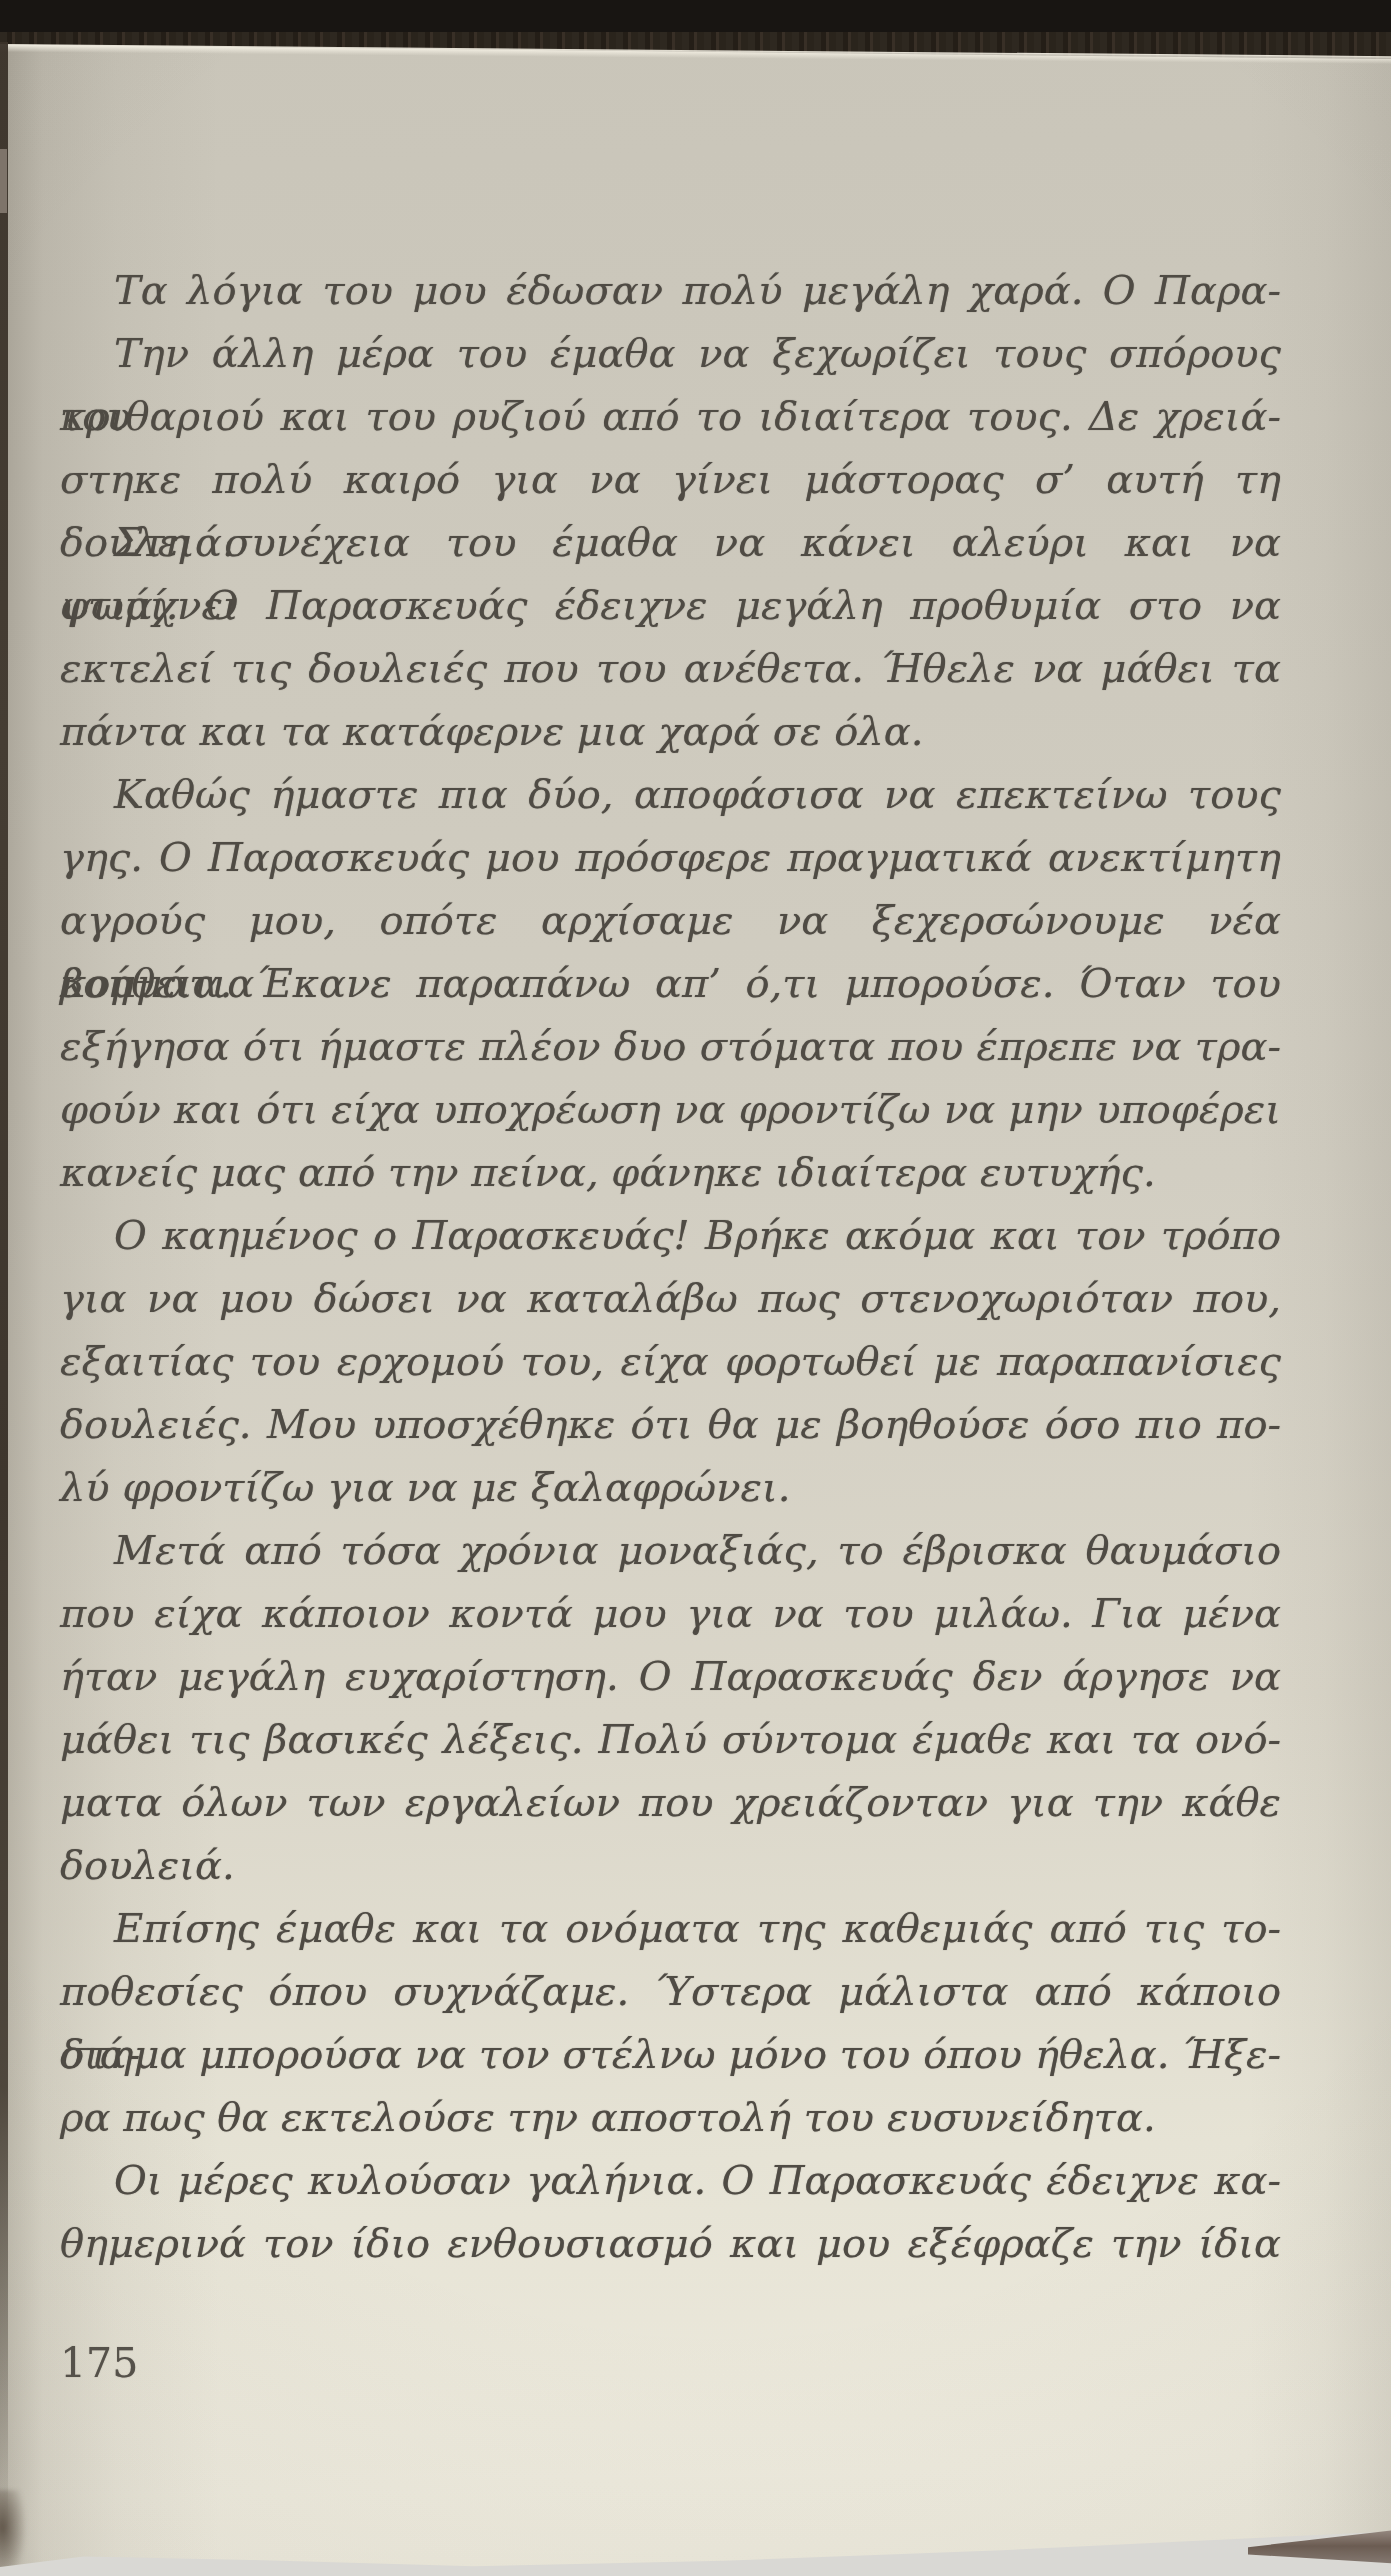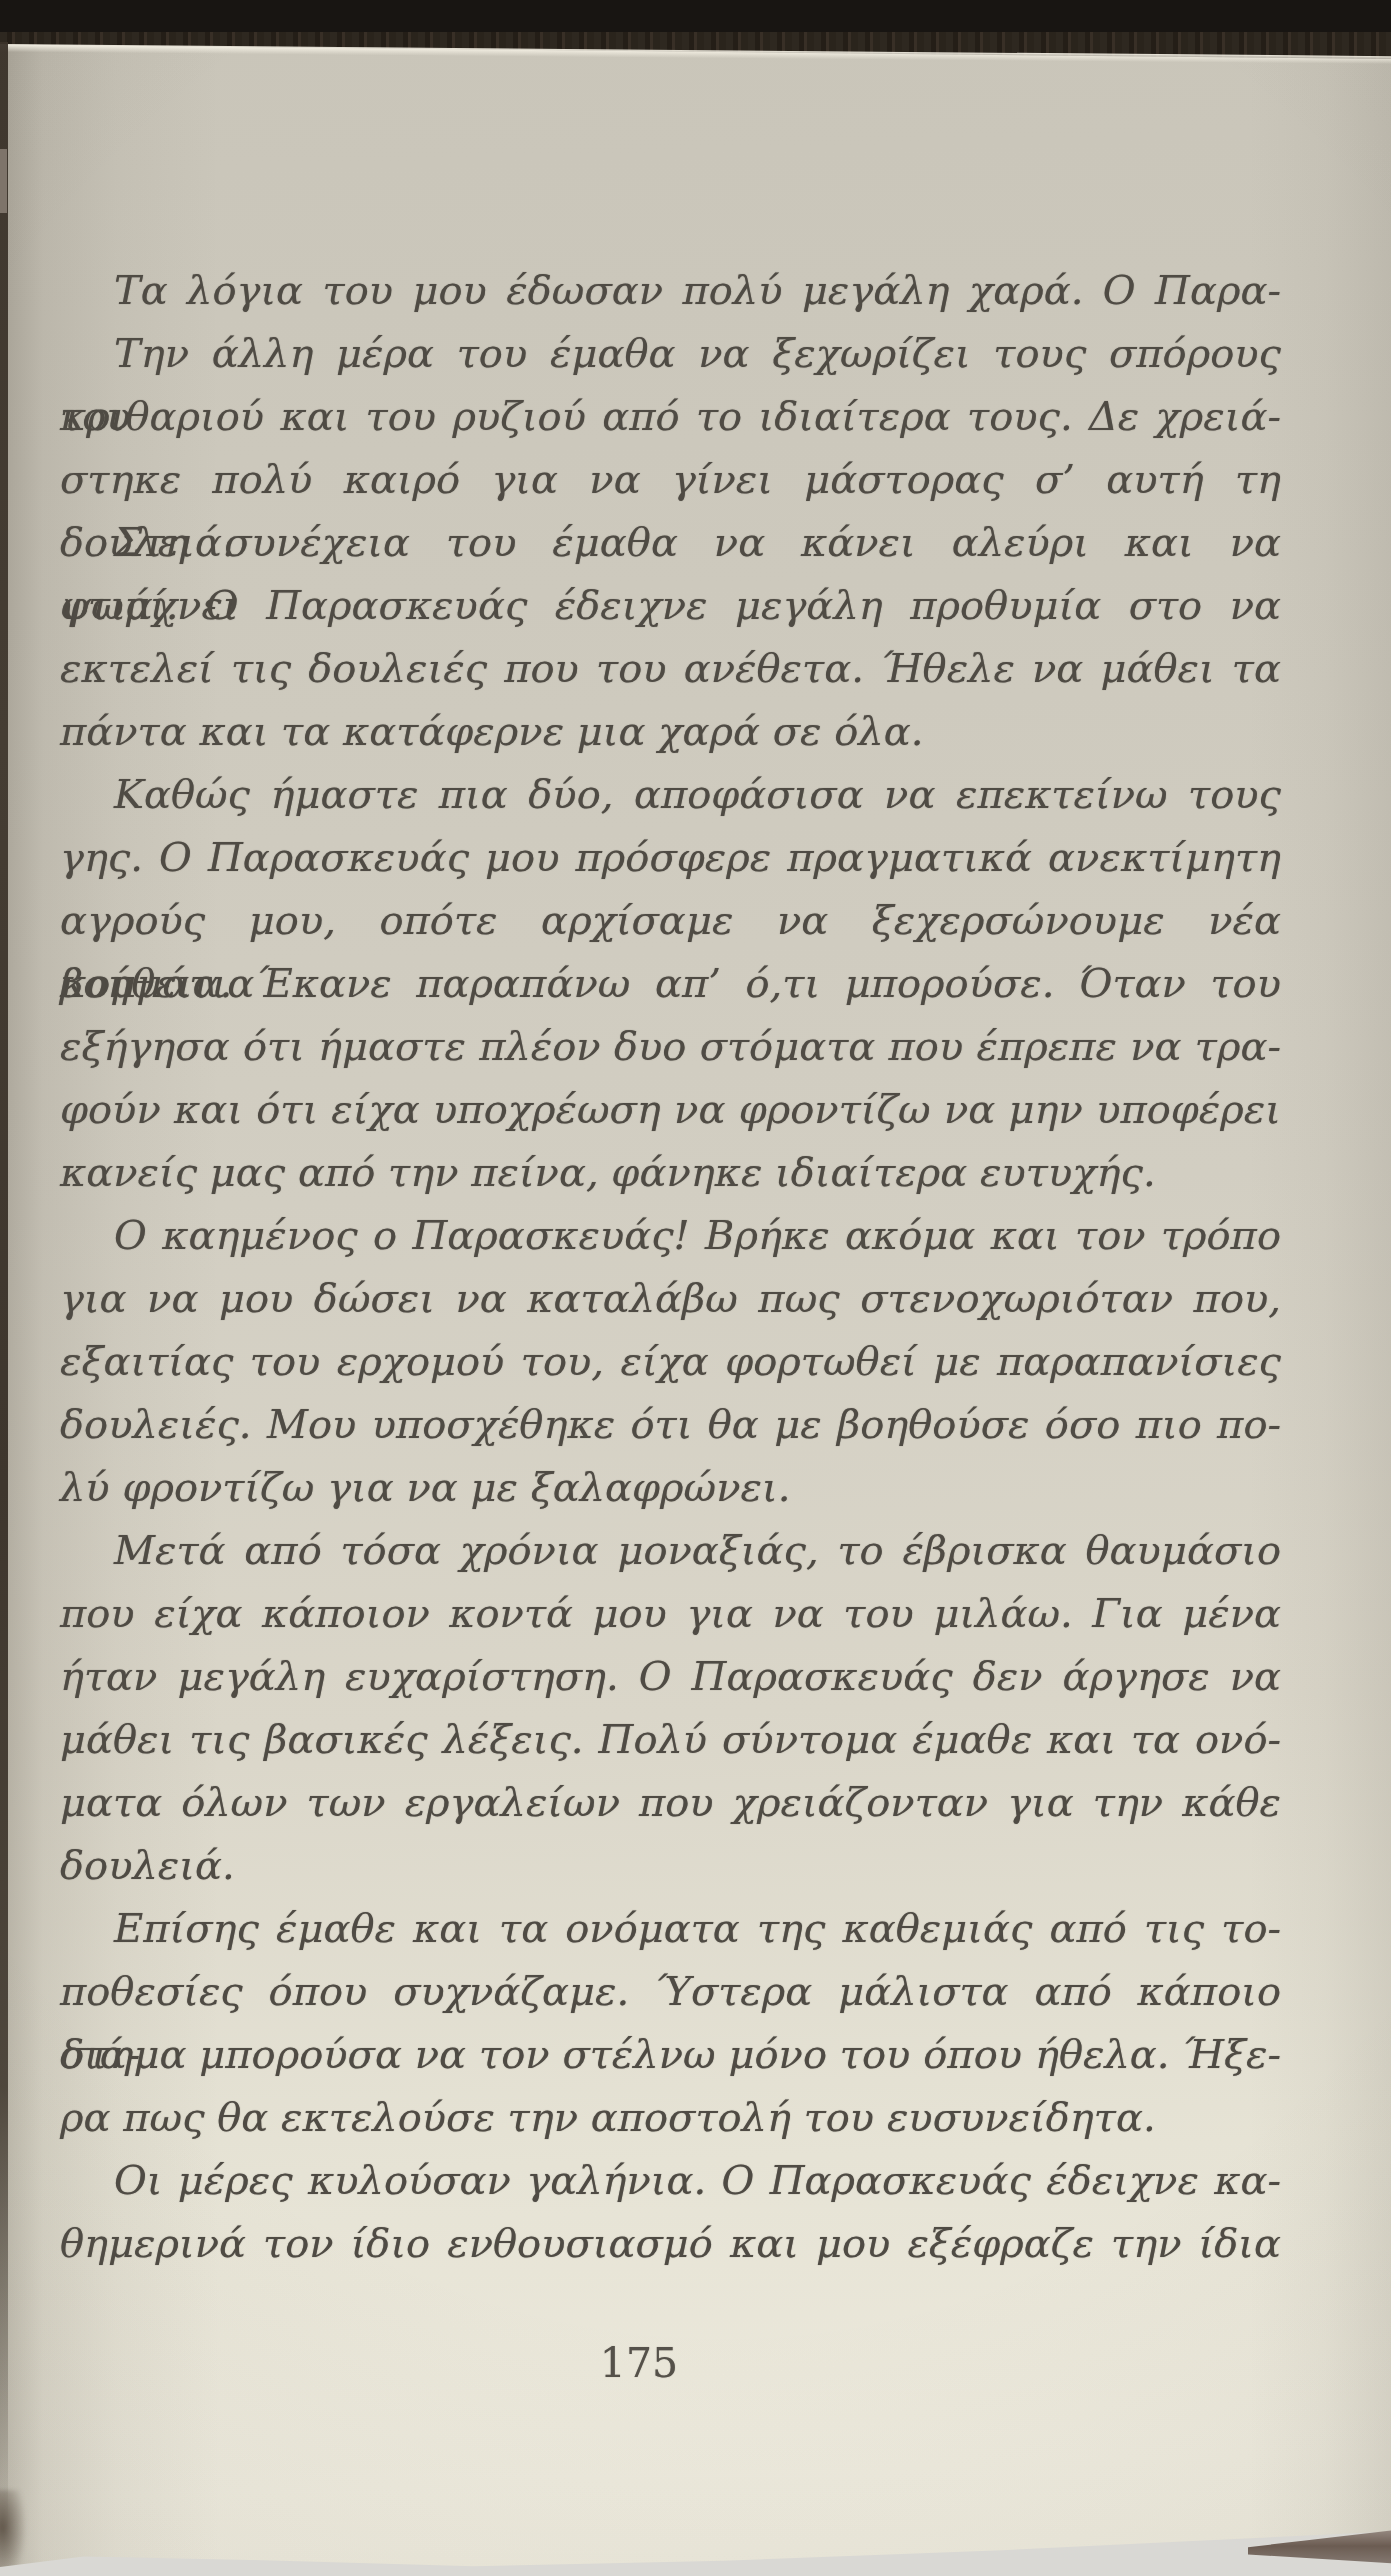--- a/index.html
+++ b/index.html
@@ -72,21 +72,21 @@
     position:absolute; left:60px; top:227px; width:1221px;
     font-size:40px; line-height:63px; font-style:italic;
     color:#4f4b44; text-shadow:0 0 1.1px rgba(79,75,68,.6);
   }
   .line { height:63px; text-align:justify; text-align-last:justify; }
   .line.end { text-align-last:left; }
   .line.ind { text-indent:54px; }
 
   .page-number {
     position:absolute; left:60px; top:2307px; width:1158px;
-    text-align:center; font-size:41px; font-style:normal;
+    text-align:left; font-size:41px; font-style:normal;
     color:#55514a; text-shadow:0 0 1px rgba(85,81,74,.5);
   }
 </style>
 </head>
 <body>
 
 <div class="photo">
 
   <div class="shade-left"></div>
   <div class="shade-right"></div>

